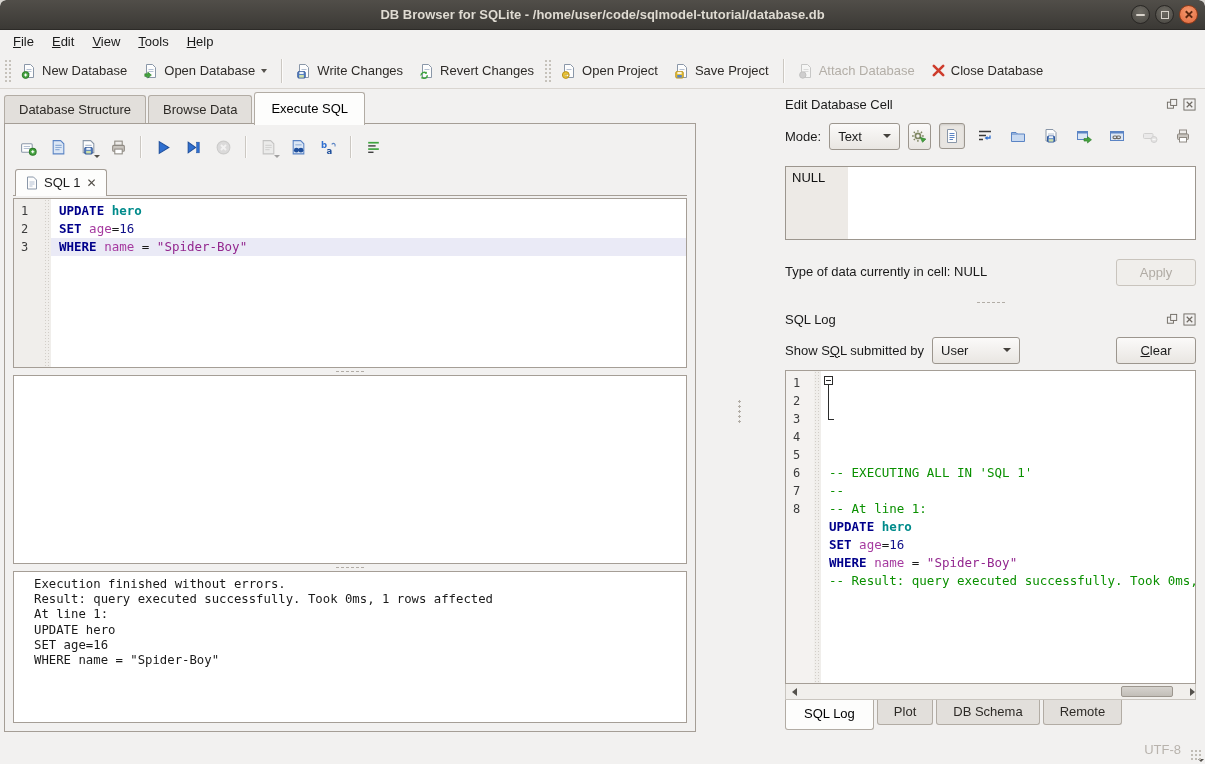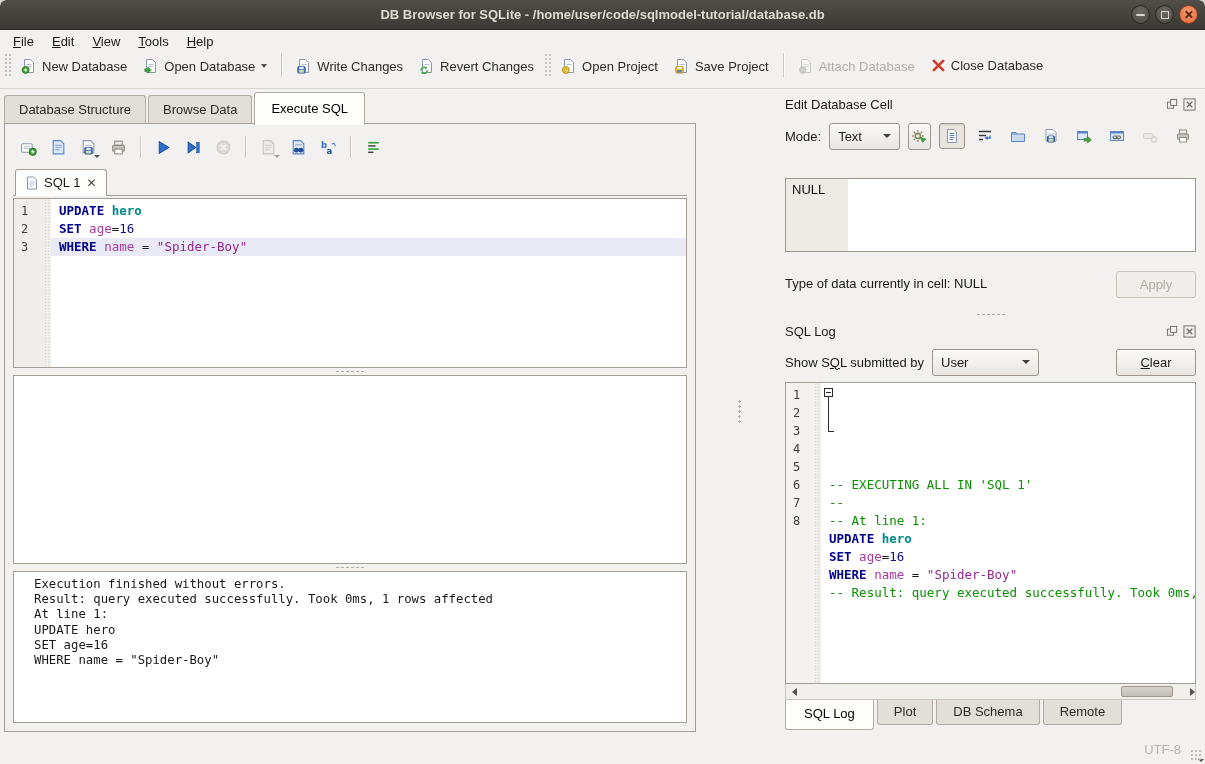--- a/index.html
+++ b/index.html
@@ -22,21 +22,21 @@
   .wc-close .x { position:relative; width:9px; height:9px; }
   .wc-close .x::before,.wc-close .x::after { content:""; position:absolute; left:4px; top:0; width:1.8px; height:9px; background:#5c2710; }
   .wc-close .x::before { transform:rotate(45deg);} .wc-close .x::after { transform:rotate(-45deg);}
 
   
   .menubar { height:23px; flex:0 0 23px; background:#F2F1F0; display:flex; align-items:center; padding-left:4px; }
   .menu-item { padding:2px 9px 3px; cursor:default; }
   .menu-item::first-letter { text-decoration:underline; }
 
   
-  .toolbar { height:36px; flex:0 0 36px; display:flex; align-items:flex-start; background:#F2F1F0;
+  .toolbar { height:36px; flex:0 0 36px; display:flex; align-items:center; background:#F2F1F0;
              border-bottom:1px solid #d9d5d0; padding:0 2px; }
   .tb-handle { width:7px; height:24px; margin:0 2px;
                background-image:radial-gradient(#c6c2bb 1px, transparent 1.1px); background-size:4px 4px; }
   .tb-sep { width:1px; height:24px; background:#ccc8c2; margin:0 6px; box-shadow:1px 0 0 #fcfbfa; }
   .tb-btn { display:flex; align-items:center; gap:5px; padding:5px 8px; border-radius:3px; cursor:default; }
   .tb-btn .lbl { font-size:13px; color:#2e2b28; }
   .tb-btn.disabled .lbl { color:#b3aea7; }
   .tb-btn.disabled svg { opacity:.45; filter:grayscale(1); }
   .tb-caret { width:0; height:0; border-left:3.5px solid transparent; border-right:3.5px solid transparent;
               border-top:4px solid #55524d; margin-left:1px; align-self:flex-end; margin-bottom:6px; }
@@ -108,29 +108,29 @@
   .panel-header { height:24px; flex:0 0 24px; display:flex; align-items:center; margin-top:3px; }
   .panel-header .ph-title { flex:1; font-size:13px; color:#1a1a1a; }
   .ph-icons { display:flex; gap:4px; }
   .ph-icon { width:13px; height:13px; display:flex; align-items:center; justify-content:center; cursor:default; }
 
   .mode-row { height:40px; flex:0 0 40px; display:flex; align-items:center; gap:8px; }
   .combo { height:27px; border:1px solid #9c968e; border-radius:3px; background:linear-gradient(#fbfaf9,#e9e6e2);
            display:flex; align-items:center; padding:0 8px; gap:8px; cursor:default; }
   .combo .caret { width:0; height:0; border-left:4px solid transparent; border-right:4px solid transparent; border-top:4.5px solid #44413c; margin-left:auto; }
   .combo-mode { width:90px; }
-  .combo-user { width:107px; }
+  .combo-user { width:88px; }
   .mini-btn { width:30px; height:27px; border:1px solid #9c968e; border-radius:3px; background:linear-gradient(#fbfaf9,#e9e6e2);
               display:flex; align-items:center; justify-content:center; cursor:default; }
   .cell-icons { margin-left:auto; display:flex; align-items:center; gap:7px; }
   .ci-btn { width:26px; height:26px; display:flex; align-items:center; justify-content:center; border-radius:3px; cursor:default; }
   .ci-btn.pressed { border:1px solid #9c968e; background:#e8e5e1; box-shadow:inset 0 1px 2px rgba(0,0,0,.12); }
   .ci-btn.disabled { opacity:.5; filter:grayscale(.9); }
 
-  .cell-editor { height:74px; flex:0 0 74px; border:1px solid #9c968e; background:#fff; display:flex; margin-top:22px; }
+  .cell-editor { height:74px; flex:0 0 74px; border:1px solid #9c968e; background:#fff; display:flex; margin-top:10px; }
   .cell-null-strip { width:62px; flex:0 0 62px; background:#edeae6; padding:3px 6px; font-size:13px; color:#111; }
 
   .cell-info-row { height:48px; flex:0 0 48px; display:flex; align-items:center; margin-top:8px; }
   .cell-info-text { flex:1; line-height:22px; font-size:13px; }
   .btn { min-width:80px; height:27px; border:1px solid #9c968e; border-radius:3px;
          background:linear-gradient(#fbfaf9,#e9e6e2); font-size:13px; color:#1a1a1a;
          display:flex; align-items:center; justify-content:center; cursor:default; }
   .btn.disabled { background:#f0eeeb; border-color:#c9c4bd; color:#b0aba4; }
 
   .panel-hsplit { height:12px; flex:0 0 12px; display:flex; align-items:center; justify-content:center; cursor:row-resize; }

